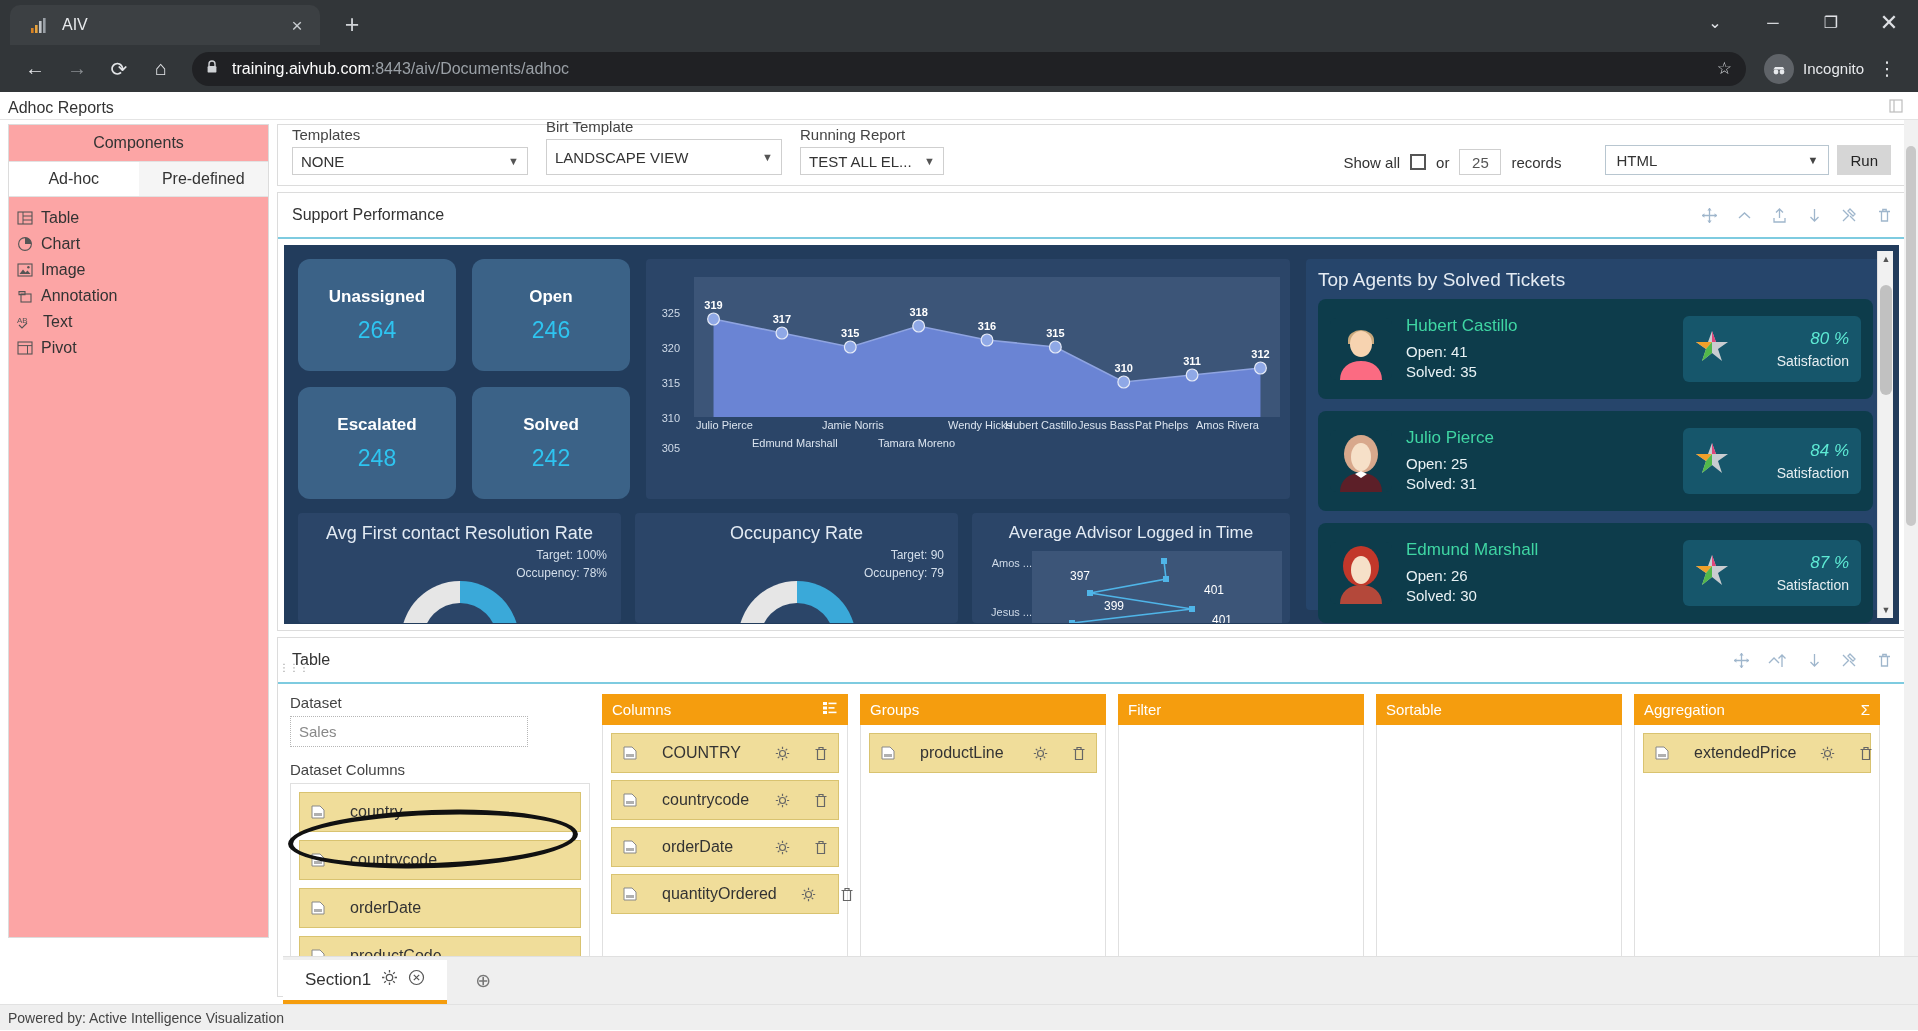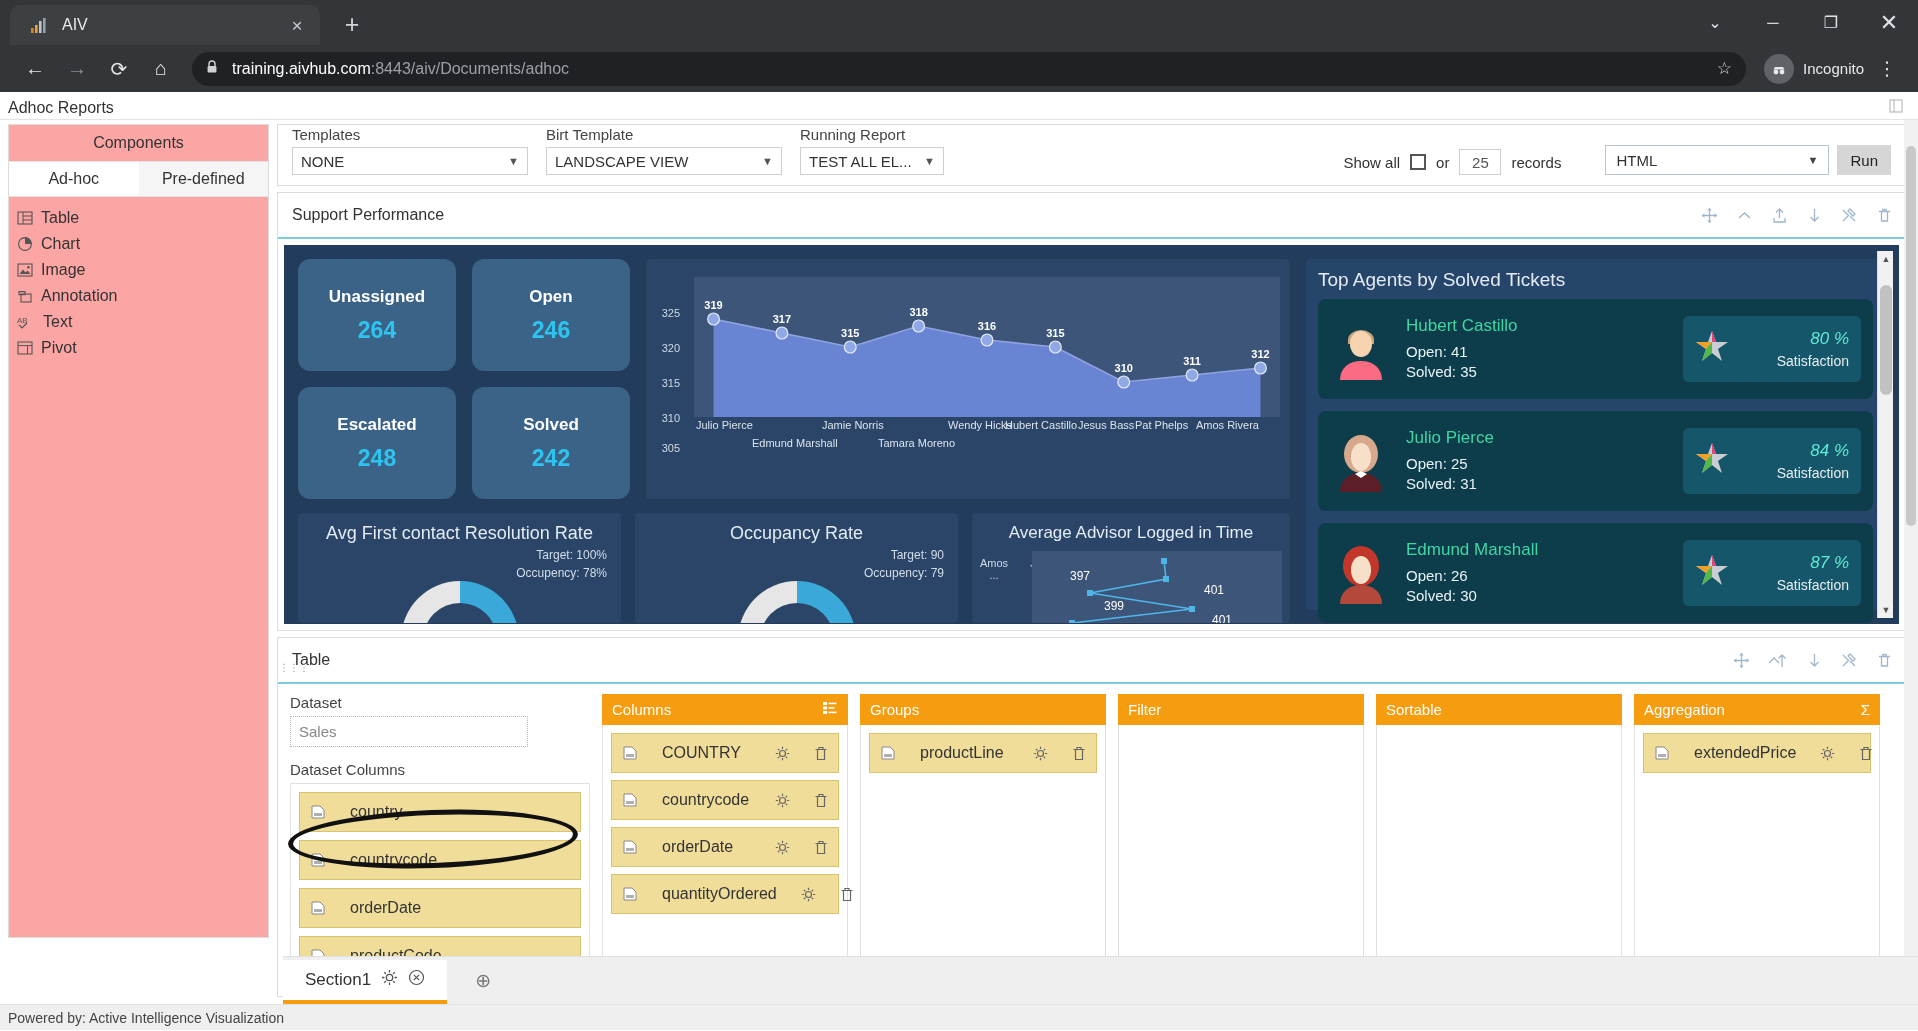--- a/index.html
+++ b/index.html
@@ -81,41 +81,41 @@
   #dash { position:relative; height: 379px; overflow: hidden; background:#1e3a5a; margin: 6px; }
   .dash-inner { position:absolute; inset: 0; background:#223c5c; padding: 14px; display:flex; gap: 16px;}
   .dash-left { width: 992px; display:flex; flex-direction:column; gap: 14px; }
   .kpi-row { display:flex; gap: 16px; height: 250px; }
   .kpi-grid { display:grid; grid-template-columns: 158px 158px; grid-template-rows: 112px 112px; gap: 16px; }
   .kpi {
     background:#3b6287; border-radius: 12px; display:flex; flex-direction:column;
     align-items:center; justify-content:center; gap: 10px;
   }
   .kpi-label { color:#fff; font-size: 17px; font-weight: bold; }
-  .kpi-value { color:#2ec4f0; font-size: 23px; font-weight: bold; }
+  .kpi-value { color:#2ec4f0; font-size: 23px; font-weight: normal; }
 
   .talk-chart { flex:1; background:#2b4568; border-radius:4px; position:relative; padding: 8px 10px;}
   .talk-title { text-align:center; color:#d7e2ee; font-size: 19px; padding-top: 2px;}
   .talk-plot { position:relative; height: 140px; margin: 10px 0 0 38px; background:#3c5578; }
   .talk-yaxis { position:absolute; left:0; top: 52px; width: 36px; height: 140px; color:#cfdae8; font-size: 11px;}
   .talk-yaxis div { position:absolute; right:2px; }
   .talk-xaxis { position:relative; margin-left: 38px; height: 34px; color:#dbe4ef; font-size: 11px; }
   .talk-xaxis span { position:absolute; white-space:nowrap; }
 
   .gauge-row { display:flex; gap: 14px; height: 110px; }
   .gauge-card { flex:1; background:#2b4568; border-radius:4px; padding: 10px 14px; position:relative; overflow:hidden;}
   .gauge-title { color:#e3ebf4; font-size: 18px; text-align:center;}
   .gauge-sub { color:#d3deea; font-size: 12px; text-align:right; margin-top: 4px;}
   .donut { position:absolute; left: 50%; transform: translateX(-50%); top: 68px; width: 118px; height: 118px; border-radius:50%;}
   .donut:after { content:""; position:absolute; inset: 22px; border-radius:50%; background:#2b4568;}
 
   .logged-card { width: 318px; background:#2b4568; border-radius:4px; padding: 10px 8px; position:relative; overflow:hidden;}
   .logged-title { color:#e3ebf4; font-size: 17px; text-align:center; }
   .logged-body { display:flex; margin-top: 8px; }
-  .logged-cats { width: 52px; color:#cfdae8; font-size: 11px; display:flex; flex-direction:row; gap: 22px; padding-top: 6px; text-align:center;}
+  .logged-cats { width: 52px; color:#cfdae8; font-size: 11px; display:flex; flex-direction:column; gap: 37px; padding-top: 6px; text-align:right;}
   .logged-plot { flex:1; background:#3c5578; height: 88px; position:relative; }
   .logged-plot span { position:absolute; color:#fff; font-size: 12px; }
 
   .dash-right { flex:1; background:#26456b; border-radius:4px; padding: 10px 12px; }
   .agents-title { color:#e4ebf3; font-size: 19px; margin-bottom: 8px;}
   .agent-card { background:#0d3c4b; border-radius: 8px; height: 100px; display:flex; align-items:center;
      padding: 0 12px; margin-bottom: 12px; gap: 14px;}
   .agent-av { width: 62px; height: 62px; border-radius: 6px; position:relative; overflow:hidden; flex:none; }
   .agent-info { flex:1; }
   .agent-name { color:#3fd6a3; font-size: 17px; margin-bottom: 6px;}
@@ -318,21 +318,21 @@
         <div style="display:flex; align-items:flex-end; height:100%; padding: 0 14px 10px 14px;">
           <div style="width:236px;">
             <div style="font-size:15px;color:#444;margin-bottom:4px;">Templates</div>
             <div style="border:1px solid #cfcfcf;height:28px;display:flex;align-items:center;padding:0 8px;font-size:15px;color:#333;">
               <span>NONE</span>
               <span style="margin-left:auto;font-size:11px;color:#555;">▼</span>
             </div>
           </div>
           <div style="width:236px;margin-left:18px;">
             <div style="font-size:15px;color:#444;margin-bottom:4px;">Birt Template</div>
-            <div style="border:1px solid #cfcfcf;height:28px;display:flex;align-items:center;padding:0 8px;font-size:15px;color:#333;">
+            <div style="border:1px solid #cfcfcf;height:36px;display:flex;align-items:center;padding:0 8px;font-size:15px;color:#333;">
               <span>LANDSCAPE VIEW</span>
               <span style="margin-left:auto;font-size:11px;color:#555;">▼</span>
             </div>
           </div>
           <div style="width:144px;margin-left:18px;">
             <div style="font-size:15px;color:#444;margin-bottom:4px;">Running Report</div>
             <div style="border:1px solid #cfcfcf;height:28px;display:flex;align-items:center;padding:0 8px;font-size:15px;color:#333;">
               <span style="overflow:hidden;white-space:nowrap;">TEST ALL EL...</span>
               <span style="margin-left:auto;font-size:11px;color:#555;padding-left:4px;">▼</span>
             </div>

